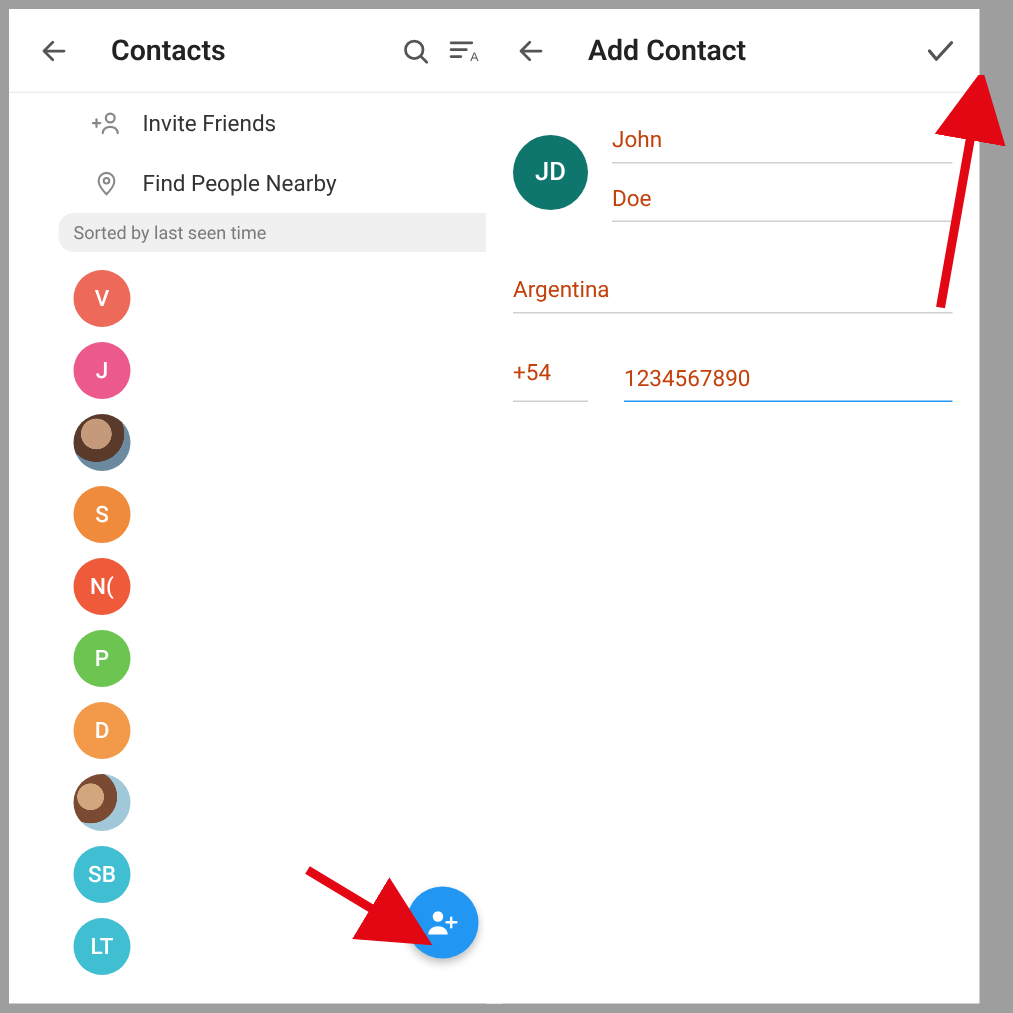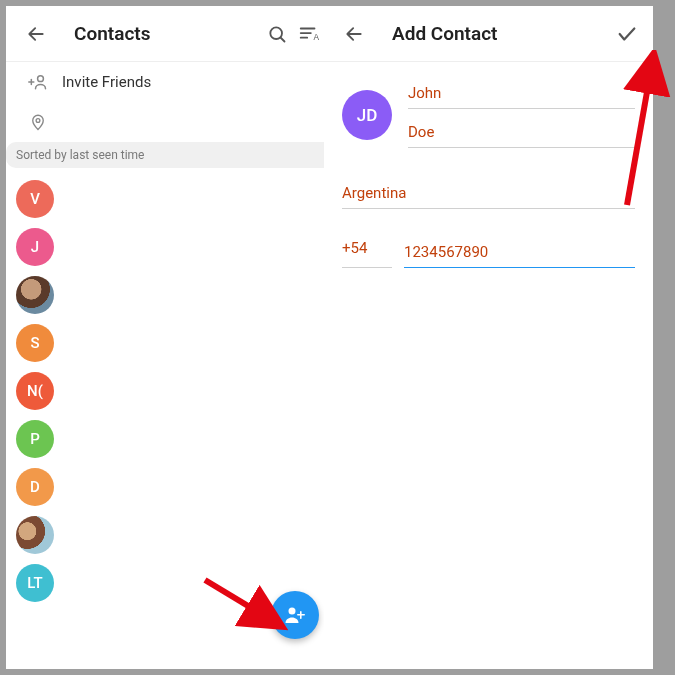--- a/index.html
+++ b/index.html
@@ -47,20 +47,21 @@
     display: flex; align-items: center; justify-content: center;
     color: #555;
     cursor: pointer;
   }
 
   
   .list-wrap {
     position: relative;
     height: calc(100% - 56px);
     overflow: hidden;
+    padding-left: 33px;
   }
   .action-row {
     display: flex; align-items: center;
     height: 40px;
     padding: 0 18px;
     color: #333;
     font-size: 15px;
   }
   .action-row .aicon {
     width: 28px; display: flex; justify-content: center;
@@ -119,21 +120,21 @@
     padding: 16px 18px 0 18px;
   }
   .name-block {
     display: flex;
     align-items: center;
     gap: 16px;
     margin-bottom: 20px;
   }
   .ava-big {
     width: 50px; height: 50px; border-radius: 50%;
-    background: #8b5cf6;
+    background: #0f766e;
     color: #fff; font-size: 17px; font-weight: 500;
     display: flex; align-items: center; justify-content: center;
     flex-shrink: 0;
     margin-top: 4px;
   }
   .name-fields { flex: 1; }
   .tf {
     border: none;
     border-bottom: 1px solid #d0d0d0;
     width: 100%;
@@ -143,21 +144,21 @@
     color: #c2410c;
     background: transparent;
     font-family: inherit;
   }
   .tf + .tf { margin-top: 8px; }
   .country {
     width: 100%;
     margin-top: 10px;
   }
   .phone-row {
-    display: flex; gap: 12px;
+    display: flex; gap: 24px;
     margin-top: 20px;
   }
   .phone-row .code { width: 50px; }
   .phone-row .num { flex: 1; border-bottom-color: #2196f3; }
 
   
   .arrow {
     position: absolute;
     pointer-events: none;
     z-index: 99;
@@ -206,20 +207,21 @@
       </span>
       <span>Invite Friends</span>
     </div>
     <div class="action-row">
       <span class="aicon">
         <svg width="18" height="20" viewBox="0 0 24 24" fill="none" stroke="currentColor" stroke-width="1.8">
             <path d="M12 22s7-7 7-12a7 7 0 10-14 0c0 5 7 12 7 12z"></path>
             <circle cx="12" cy="10" r="2.5"></circle>
           </svg>
       </span>
+      <span>Find People Nearby</span>
     </div>
 
     <div class="section-header">Sorted by last seen time</div>
 
     <div class="contacts" id="contacts-container">
         <div class="contact">
           <div class="avatar" style="background: rgb(237, 106, 90);">V</div>
         </div>
         <div class="contact">
           <div class="avatar" style="background: rgb(236, 90, 141);">J</div>
@@ -234,20 +236,23 @@
           <div class="avatar" style="background: rgb(238, 90, 58);">N(</div>
         </div>
         <div class="contact">
           <div class="avatar" style="background: rgb(108, 197, 81);">P</div>
         </div>
         <div class="contact">
           <div class="avatar" style="background: rgb(242, 153, 74);">D</div>
         </div>
         <div class="contact">
           <div class="avatar img2"></div>
+        </div>
+        <div class="contact">
+          <div class="avatar" style="background: rgb(63, 191, 209);">SB</div>
         </div>
         <div class="contact">
           <div class="avatar" style="background: rgb(63, 191, 209);">LT</div>
         </div>
       </div>
 
     <div class="fab">
       <svg width="24" height="24" viewBox="0 0 24 24" fill="#fff">
           <circle cx="9" cy="8" r="3.5"></circle>
           <path d="M2.5 20c0-3.2 3-5.5 6.5-5.5S15.5 16.8 15.5 20z"></path>

